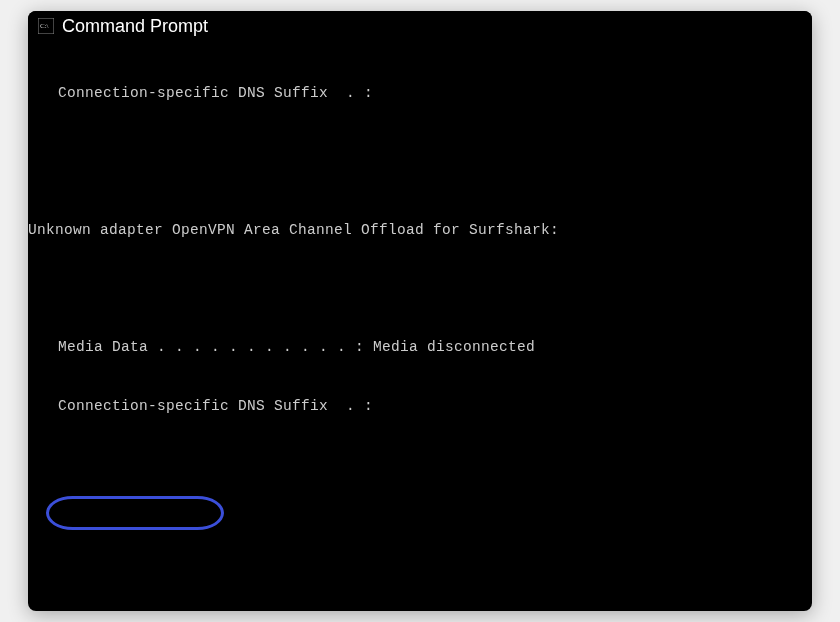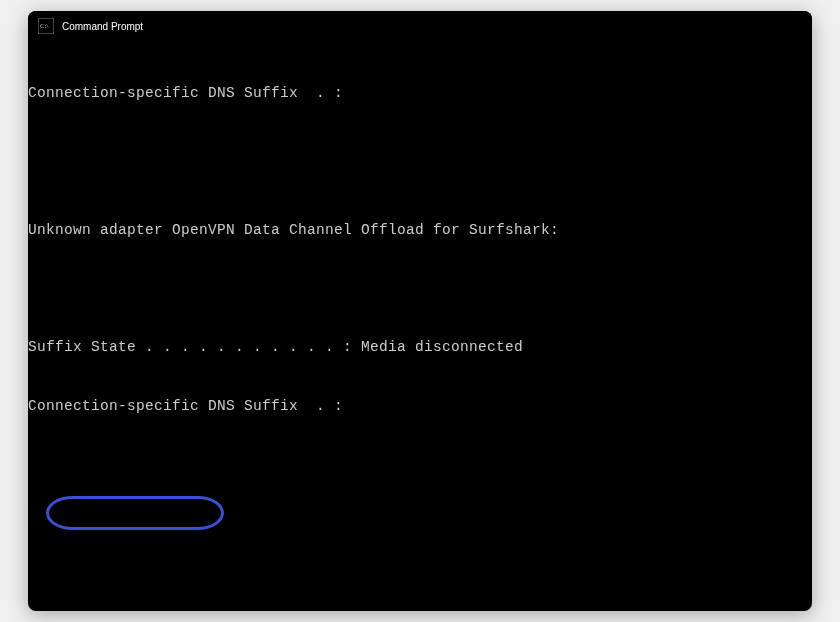--- a/index.html
+++ b/index.html
@@ -39,39 +39,40 @@
       display: flex;
       align-items: center;
       justify-content: center;
     }
     .titlebar-icon svg {
       width: 16px;
       height: 16px;
     }
     .titlebar-text {
       color: #fff;
-      font-size: 10px;
+      font-size: 18px;
       font-family: 'Segoe UI', Arial, sans-serif;
       font-weight: 400;
     }
     .terminal {
       padding: 4px 0 0 0;
       color: #ccc;
       font-size: 14.5px;
       line-height: 1.35;
       white-space: pre;
       font-family: Consolas, 'Courier New', monospace;
       letter-spacing: 0.3px;
       position: relative;
     }
     .line {
       white-space: pre;
       min-height: 1.35em;
     }
     .indent1 {
+      padding-left: 30px;
     }
     .noindent {
       padding-left: 0;
     }
     .highlight-oval {
       position: absolute;
       border: 3px solid #3b4fd9;
       border-radius: 28px / 18px;
       pointer-events: none;
     }
@@ -87,23 +88,23 @@
         <text x="2" y="10" font-size="7" fill="#ccc" font-family="Consolas">C:\</text>
       </svg>
     </span>
     <span class="titlebar-text">Command Prompt</span>
   </div>
 
   <div class="terminal">
     <div class="line indent1">Connection-specific DNS Suffix  . :</div>
     <div class="line"></div>
 
-    <div class="line noindent">Unknown adapter OpenVPN Data Channel Offload for Surfshark:</div>
+    <div class="line noindent">Unknown adapter OpenVPN Area Channel Offload for Surfshark:</div>
     <div class="line"></div>
-    <div class="line indent1">Suffix State . . . . . . . . . . . : Media disconnected</div>
+    <div class="line indent1">Media Data . . . . . . . . . . . : Media disconnected</div>
     <div class="line indent1">Connection-specific DNS Suffix  . :</div>
     <div class="line"></div>
 
     <div class="line"></div>
     
     
     
 
     
     

